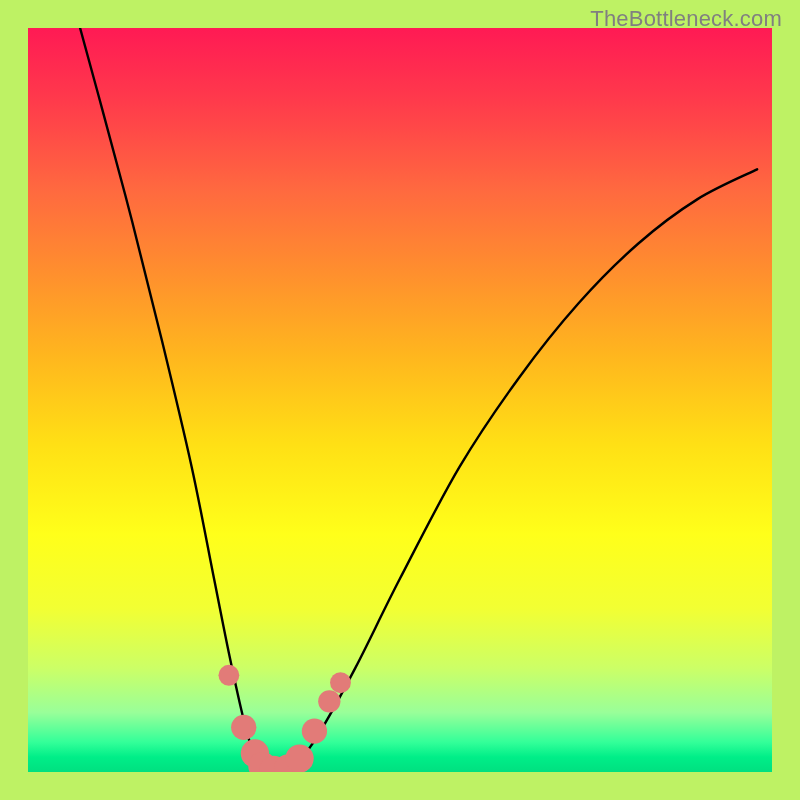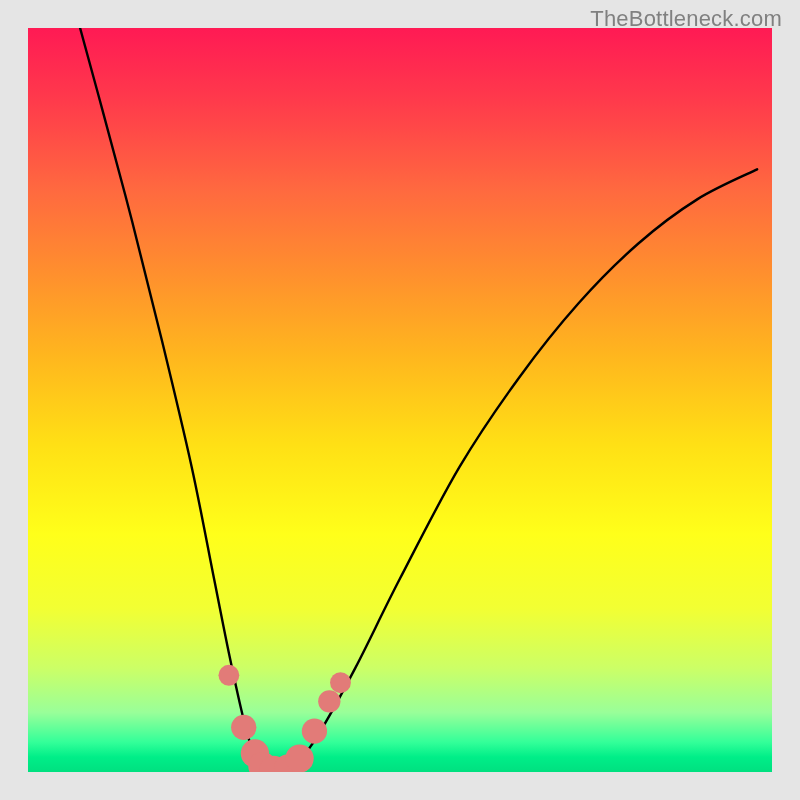--- a/index.html
+++ b/index.html
@@ -8,21 +8,21 @@
     width: 800px;
     height: 800px;
     background: #000;
     font-family: Arial, Helvetica, sans-serif;
     overflow: hidden;
   }
   .frame {
     position: relative;
     width: 800px;
     height: 800px;
-    background: #e5e5e5;
+    background: #bef264;
   }
   .watermark {
     position: absolute;
     top: 6px;
     right: 18px;
     color: #808080;
     font-size: 22px;
     font-weight: 400;
     letter-spacing: 0.2px;
     z-index: 30;

